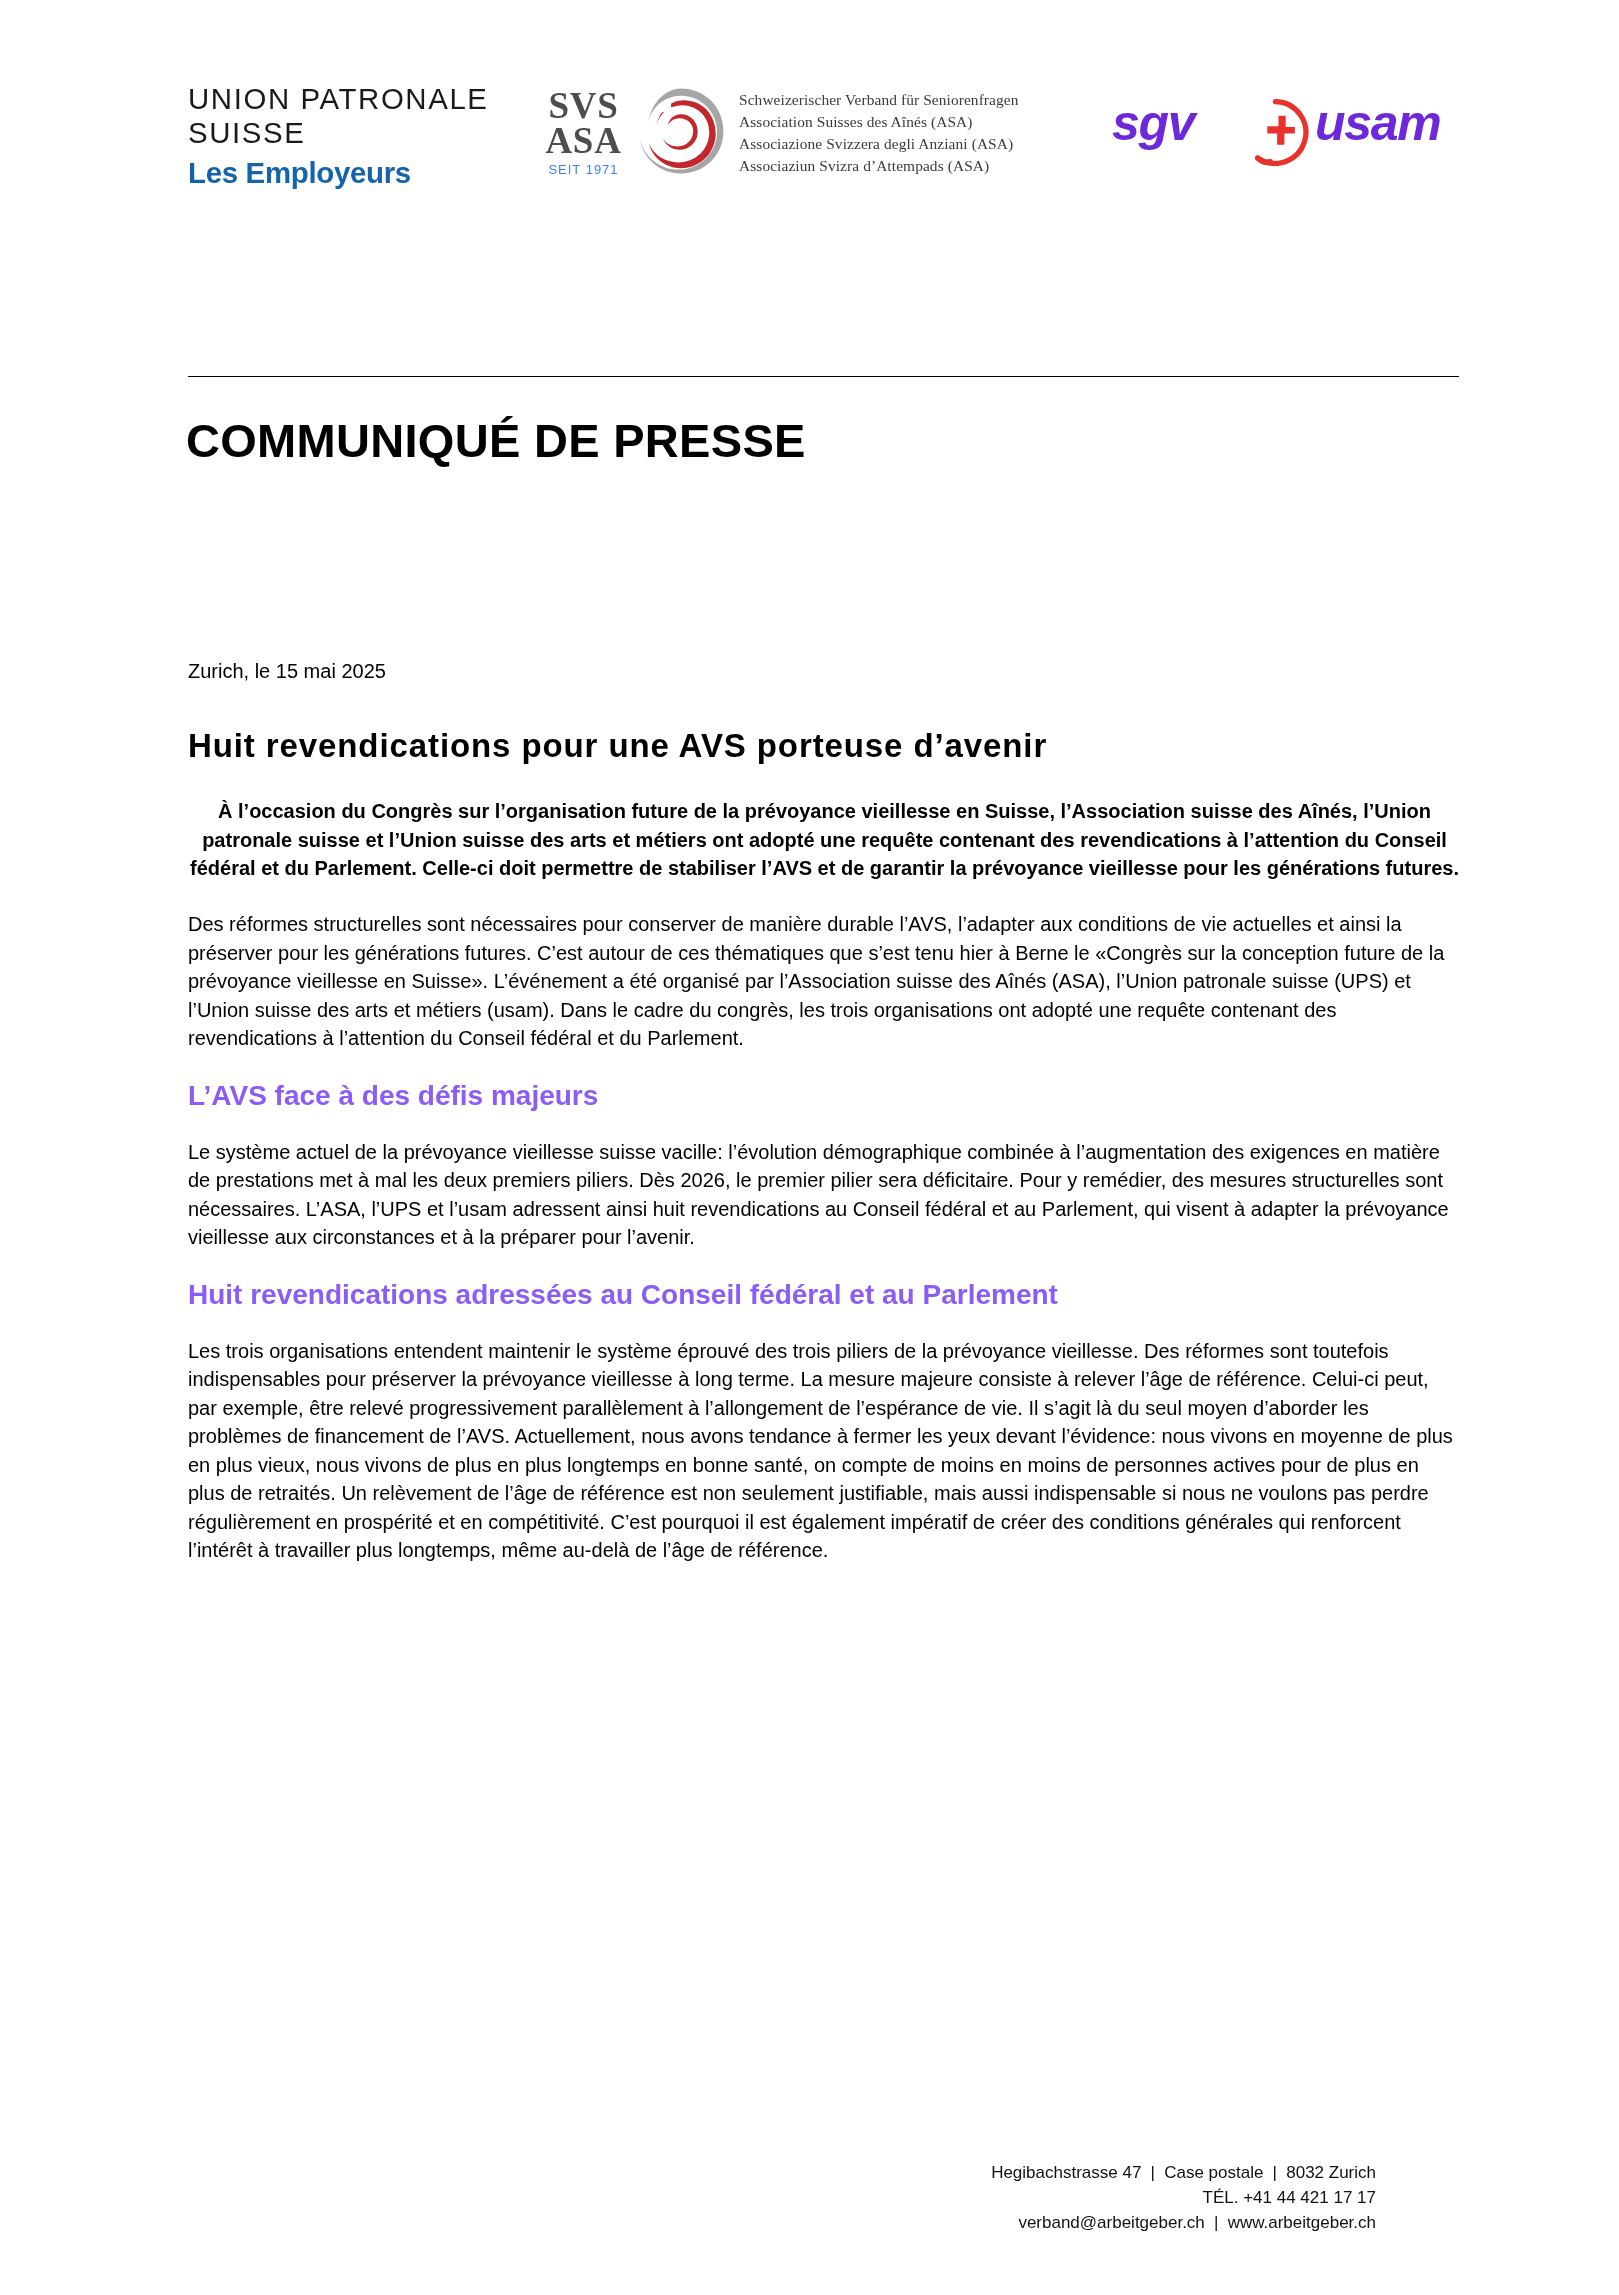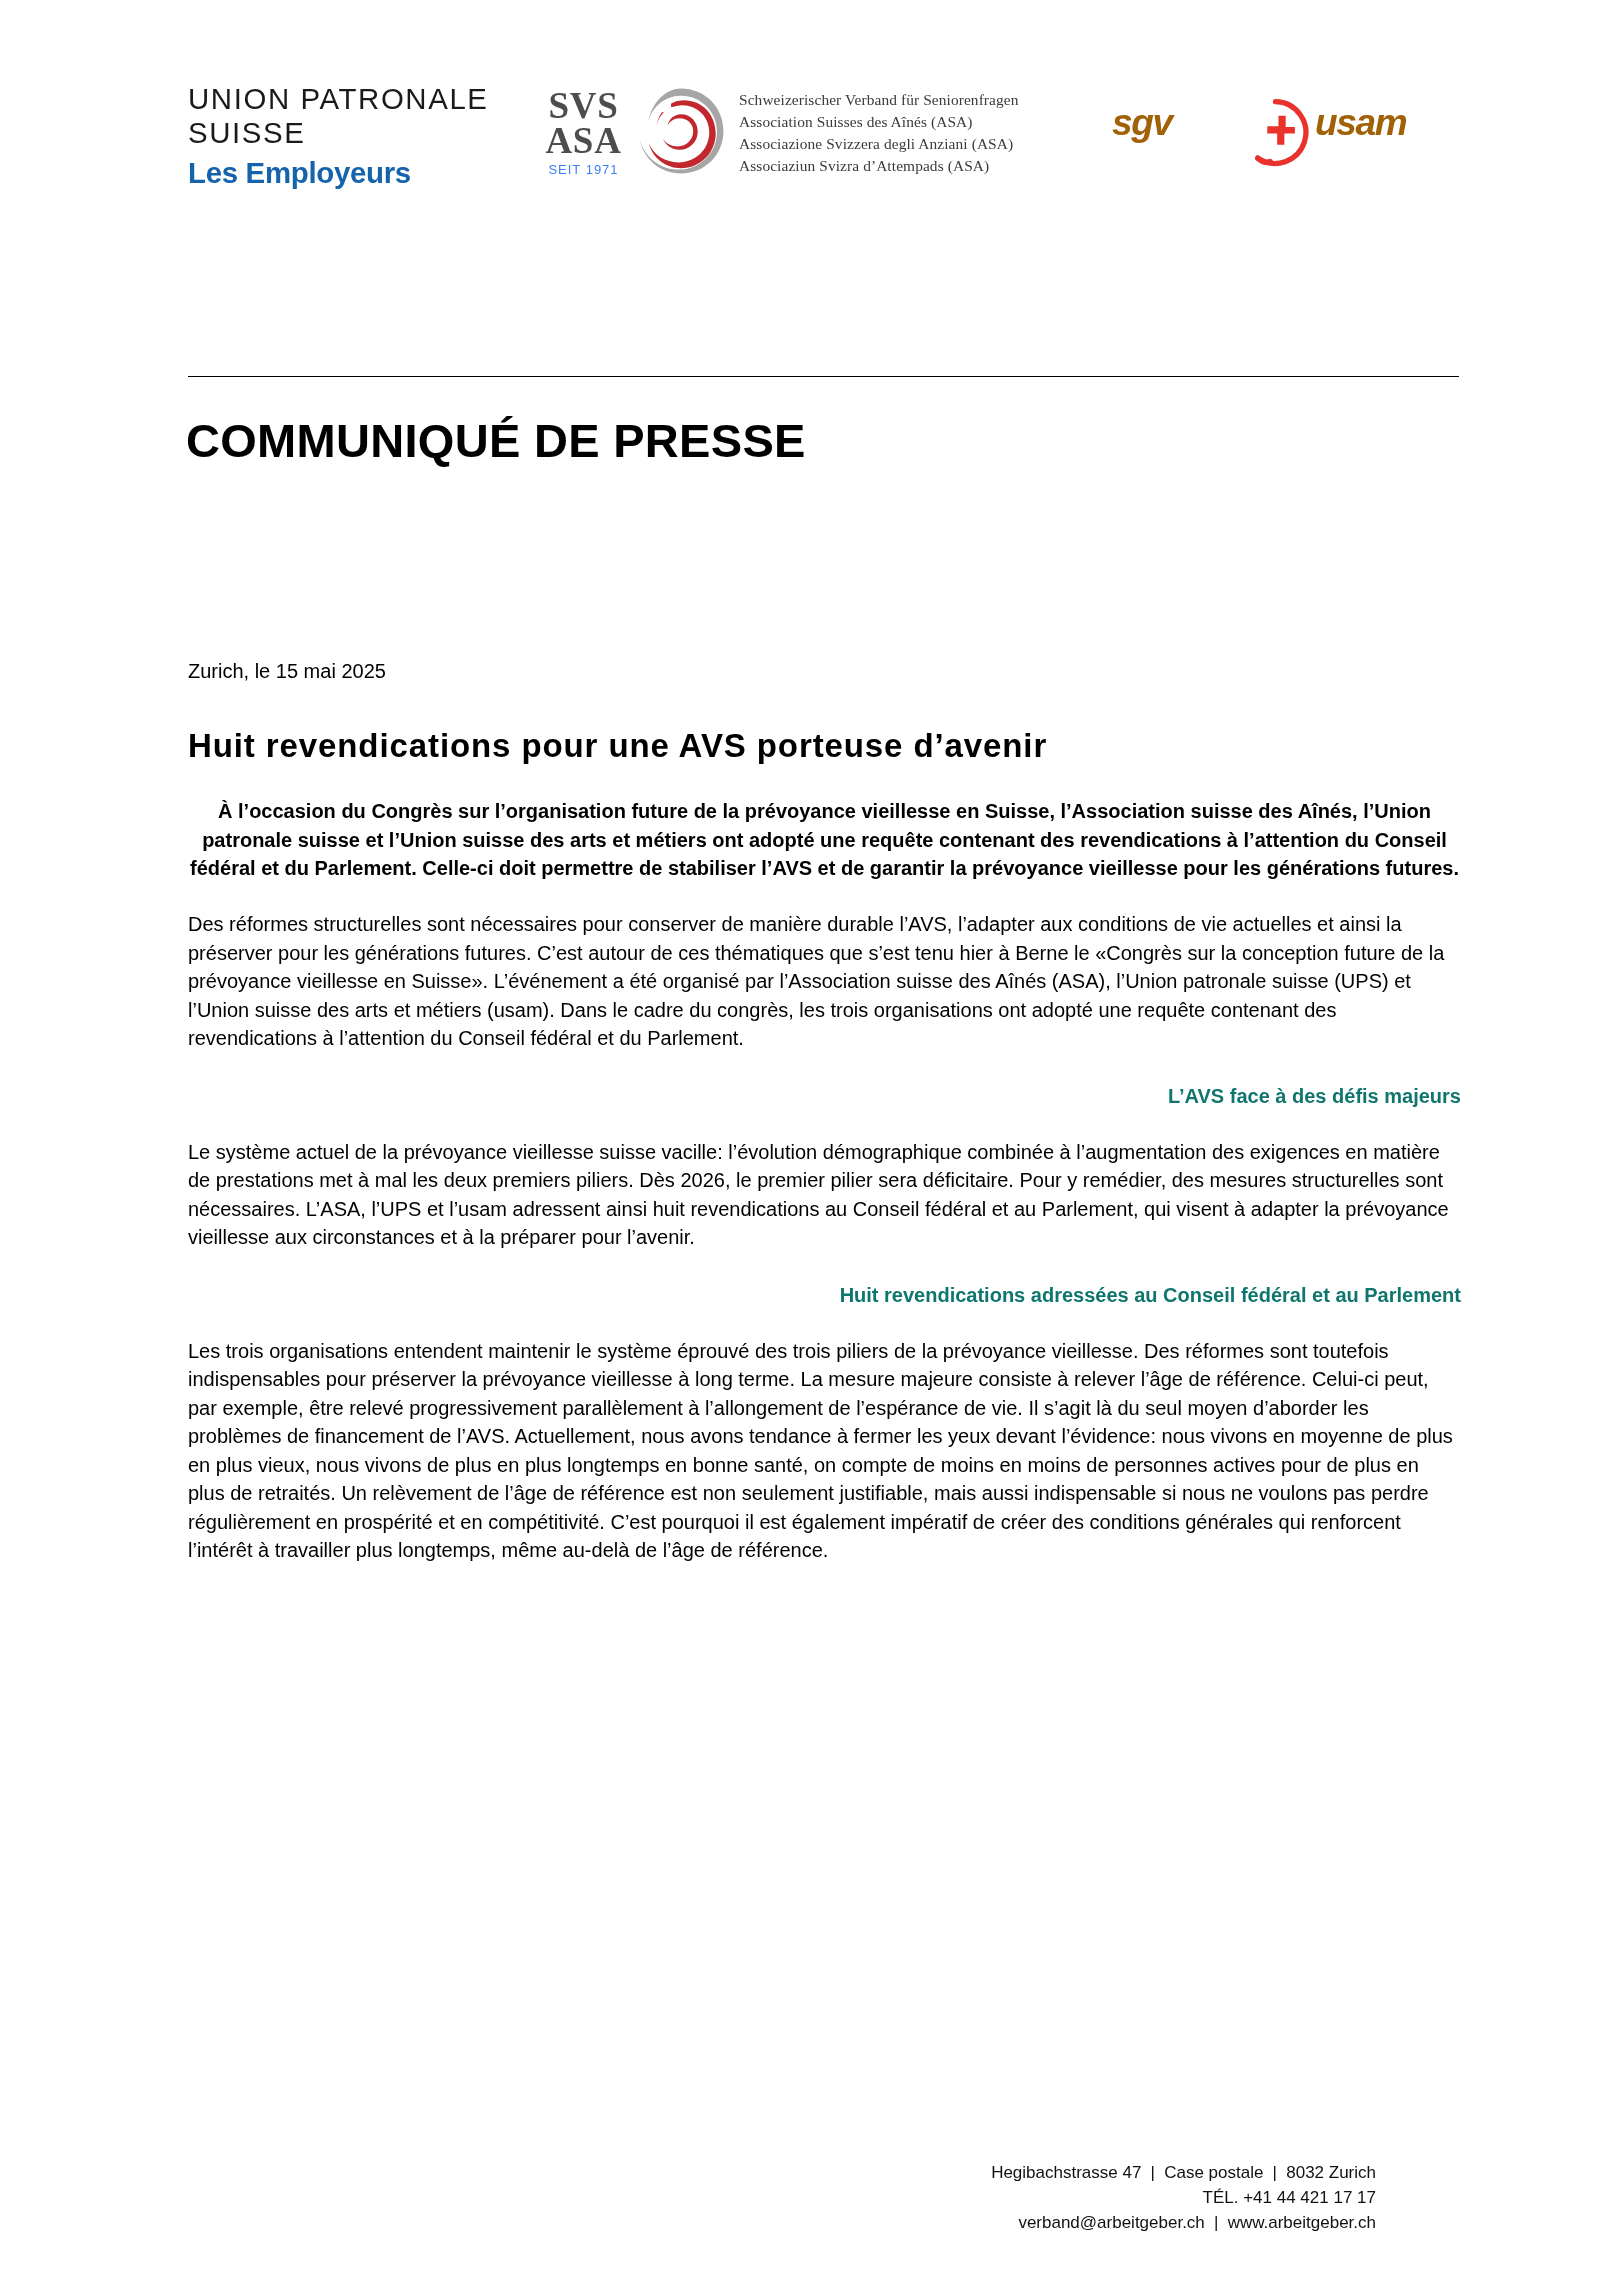--- a/index.html
+++ b/index.html
@@ -122,24 +122,24 @@
     top: 21px;
     width: 366px;
     height: 69px;
   }
   .sgv-word {
     position: absolute;
     top: 3.9px;
     font-family: "Liberation Sans", sans-serif;
     font-weight: 700;
     font-style: italic;
-    font-size: 37px;
+    font-size: 50px;
     line-height: 54px;
     letter-spacing: -1.3px;
-    color: #a16207;
+    color: #6d28d9;
   }
   .sgv-word.left { left: 0px; }
   .sgv-word.right { left: 203px; }
   .sgv-emblem {
     position: absolute;
     left: 128px;
     top: 4.6px;
     width: 71px;
     height: 71px;
   }
@@ -204,25 +204,24 @@
   p.body-text {
     font-weight: 400;
     font-size: 20px;
     line-height: 28.5px;
     color: #000000;
     margin: 27.5px 0 0 0;
   }
 
   h3.sub-heading {
     font-weight: 700;
-    font-size: 20px;
+    font-size: 28px;
     line-height: 28.5px;
-    color: #0f766e;
+    color: #8b5cf6;
     margin: 29px 0 0 0;
-    text-align: right;
   }
 
   
   .footer {
     position: absolute;
     right: 159px;
     bottom: 60px;
     text-align: right;
     font-family: "Liberation Sans", sans-serif;
     font-size: 17px;

